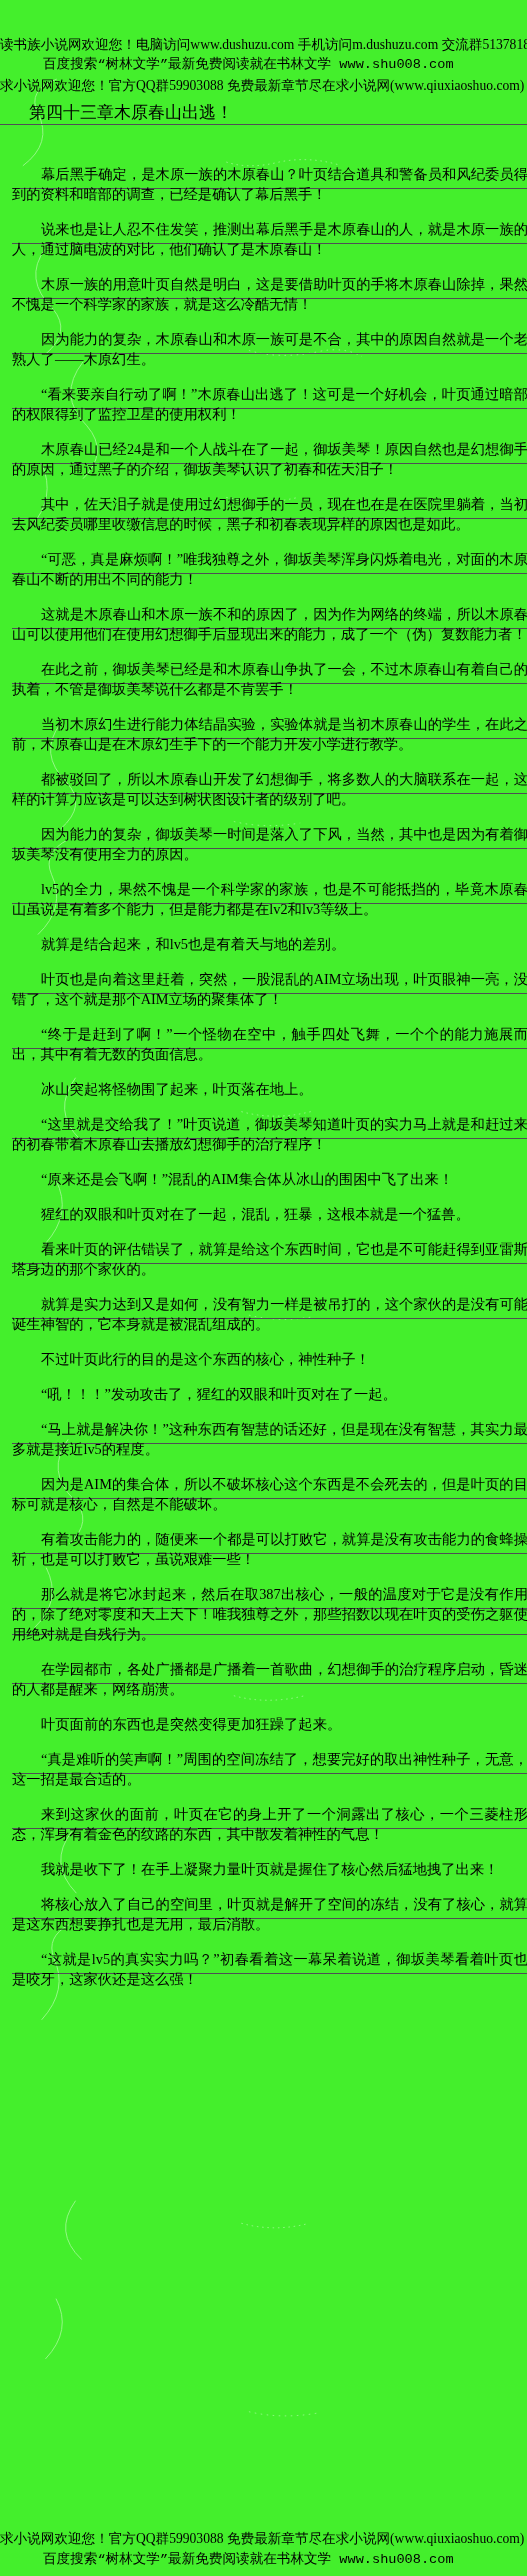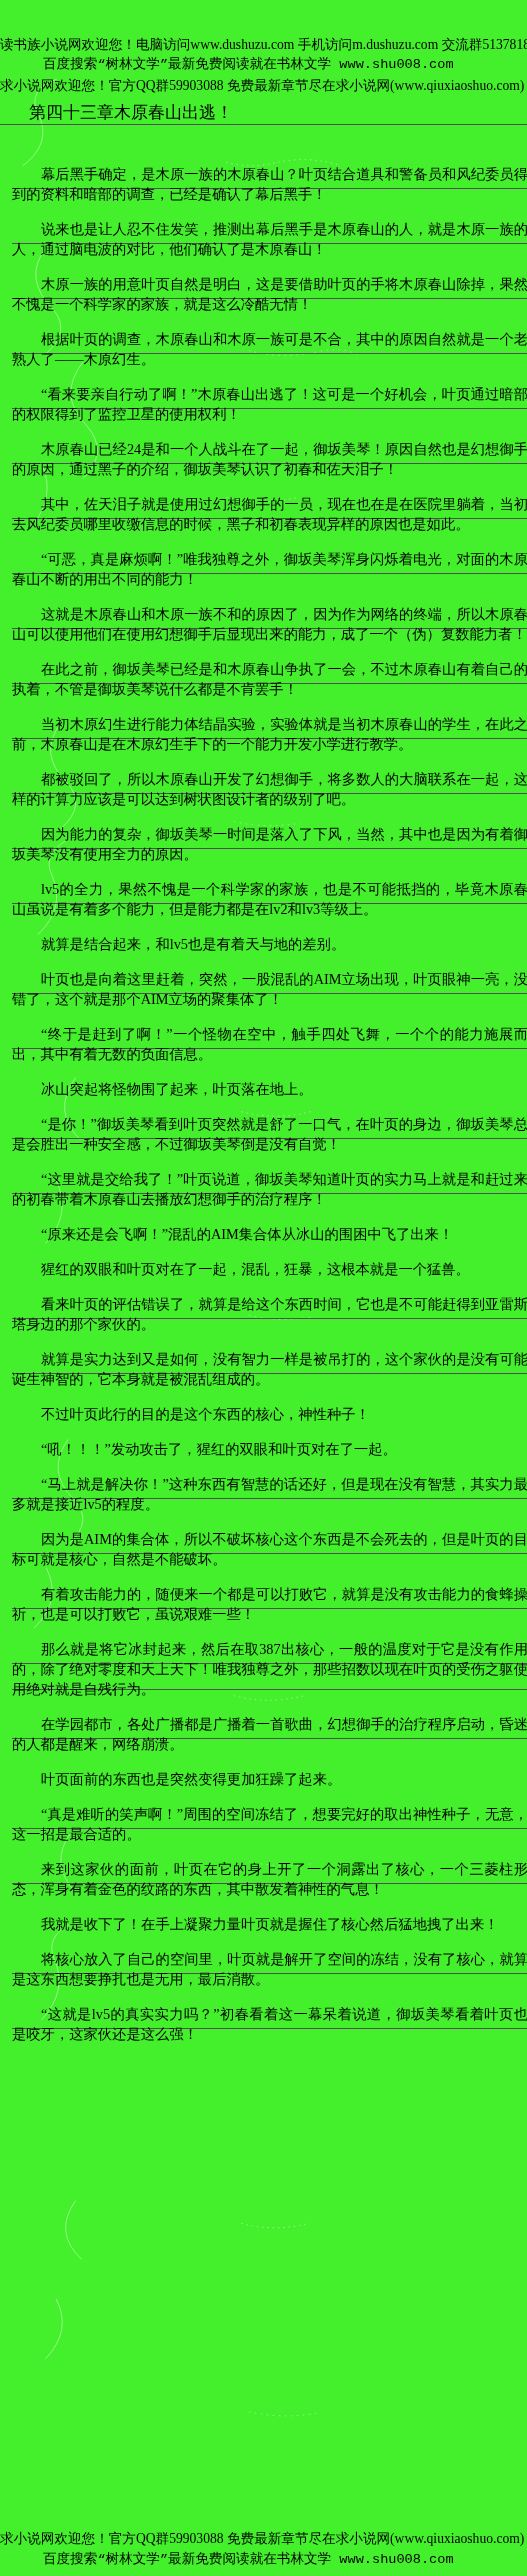--- a/index.html
+++ b/index.html
@@ -84,36 +84,35 @@
     <div class="promo indent">百度搜索“树林文学”最新免费阅读就在书林文学 www.shu008.com</div>
     <div class="promo">求小说网欢迎您！官方QQ群59903088 免费最新章节尽在求小说网(www.qiuxiaoshuo.com)</div>
     <div class="chapter-title">第四十三章木原春山出逃！</div>
   </div>
 
   <div class="content">
 
   <p class="para">幕后黑手确定，是木原一族的木原春山？叶页结合道具和警备员和风纪委员得到的资料和暗部的调查，已经是确认了幕后黑手！</p>
       <p class="para">说来也是让人忍不住发笑，推测出幕后黑手是木原春山的人，就是木原一族的人，通过脑电波的对比，他们确认了是木原春山！</p>
       <p class="para">木原一族的用意叶页自然是明白，这是要借助叶页的手将木原春山除掉，果然不愧是一个科学家的家族，就是这么冷酷无情！</p>
-      <p class="para">根据叶页的调查，木原春山和木原一族可是不合，其中的原因自然就是一个老熟人了——木原幻生。</p>
+      <p class="para">因为能力的复杂，木原春山和木原一族可是不合，其中的原因自然就是一个老熟人了——木原幻生。</p>
       <p class="para">“看来要亲自行动了啊！”木原春山出逃了！这可是一个好机会，叶页通过暗部的权限得到了监控卫星的使用权利！</p>
       <p class="para">木原春山已经24是和一个人战斗在了一起，御坂美琴！原因自然也是幻想御手的原因，通过黑子的介绍，御坂美琴认识了初春和佐天泪子！</p>
       <p class="para">其中，佐天泪子就是使用过幻想御手的一员，现在也在是在医院里躺着，当初去风纪委员哪里收缴信息的时候，黑子和初春表现异样的原因也是如此。</p>
       <p class="para">“可恶，真是麻烦啊！”唯我独尊之外，御坂美琴浑身闪烁着电光，对面的木原春山不断的用出不同的能力！</p>
       <p class="para">这就是木原春山和木原一族不和的原因了，因为作为网络的终端，所以木原春山可以使用他们在使用幻想御手后显现出来的能力，成了一个（伪）复数能力者！</p>
       <p class="para">在此之前，御坂美琴已经是和木原春山争执了一会，不过木原春山有着自己的执着，不管是御坂美琴说什么都是不肯罢手！</p>
       <p class="para">当初木原幻生进行能力体结晶实验，实验体就是当初木原春山的学生，在此之前，木原春山是在木原幻生手下的一个能力开发小学进行教学。</p>
       <p class="para">都被驳回了，所以木原春山开发了幻想御手，将多数人的大脑联系在一起，这样的计算力应该是可以达到树状图设计者的级别了吧。</p>
       <p class="para">因为能力的复杂，御坂美琴一时间是落入了下风，当然，其中也是因为有着御坂美琴没有使用全力的原因。</p>
       <p class="para">lv5的全力，果然不愧是一个科学家的家族，也是不可能抵挡的，毕竟木原春山虽说是有着多个能力，但是能力都是在lv2和lv3等级上。</p>
       <p class="para">就算是结合起来，和lv5也是有着天与地的差别。</p>
       <p class="para">叶页也是向着这里赶着，突然，一股混乱的AIM立场出现，叶页眼神一亮，没错了，这个就是那个AIM立场的聚集体了！</p>
       <p class="para">“终于是赶到了啊！”一个怪物在空中，触手四处飞舞，一个个的能力施展而出，其中有着无数的负面信息。</p>
       <p class="para">冰山突起将怪物围了起来，叶页落在地上。</p>
-      <p class="para">“是你！”御坂美琴看到叶页突然就是舒了一口气，在叶页的身边，御坂美琴总是会胜出一种安全感，不过御坂美琴倒是没有自觉！</p>
       <p class="para">“这里就是交给我了！”叶页说道，御坂美琴知道叶页的实力马上就是和赶过来的初春带着木原春山去播放幻想御手的治疗程序！</p>
       <p class="para">“原来还是会飞啊！”混乱的AIM集合体从冰山的围困中飞了出来！</p>
       <p class="para">猩红的双眼和叶页对在了一起，混乱，狂暴，这根本就是一个猛兽。</p>
       <p class="para">看来叶页的评估错误了，就算是给这个东西时间，它也是不可能赶得到亚雷斯塔身边的那个家伙的。</p>
       <p class="para">就算是实力达到又是如何，没有智力一样是被吊打的，这个家伙的是没有可能诞生神智的，它本身就是被混乱组成的。</p>
       <p class="para">不过叶页此行的目的是这个东西的核心，神性种子！</p>
       <p class="para">“吼！！！”发动攻击了，猩红的双眼和叶页对在了一起。</p>
       <p class="para">“马上就是解决你！”这种东西有智慧的话还好，但是现在没有智慧，其实力最多就是接近lv5的程度。</p>
       <p class="para">因为是AIM的集合体，所以不破坏核心这个东西是不会死去的，但是叶页的目标可就是核心，自然是不能破坏。</p>
       <p class="para">有着攻击能力的，随便来一个都是可以打败它，就算是没有攻击能力的食蜂操祈，也是可以打败它，虽说艰难一些！</p>

